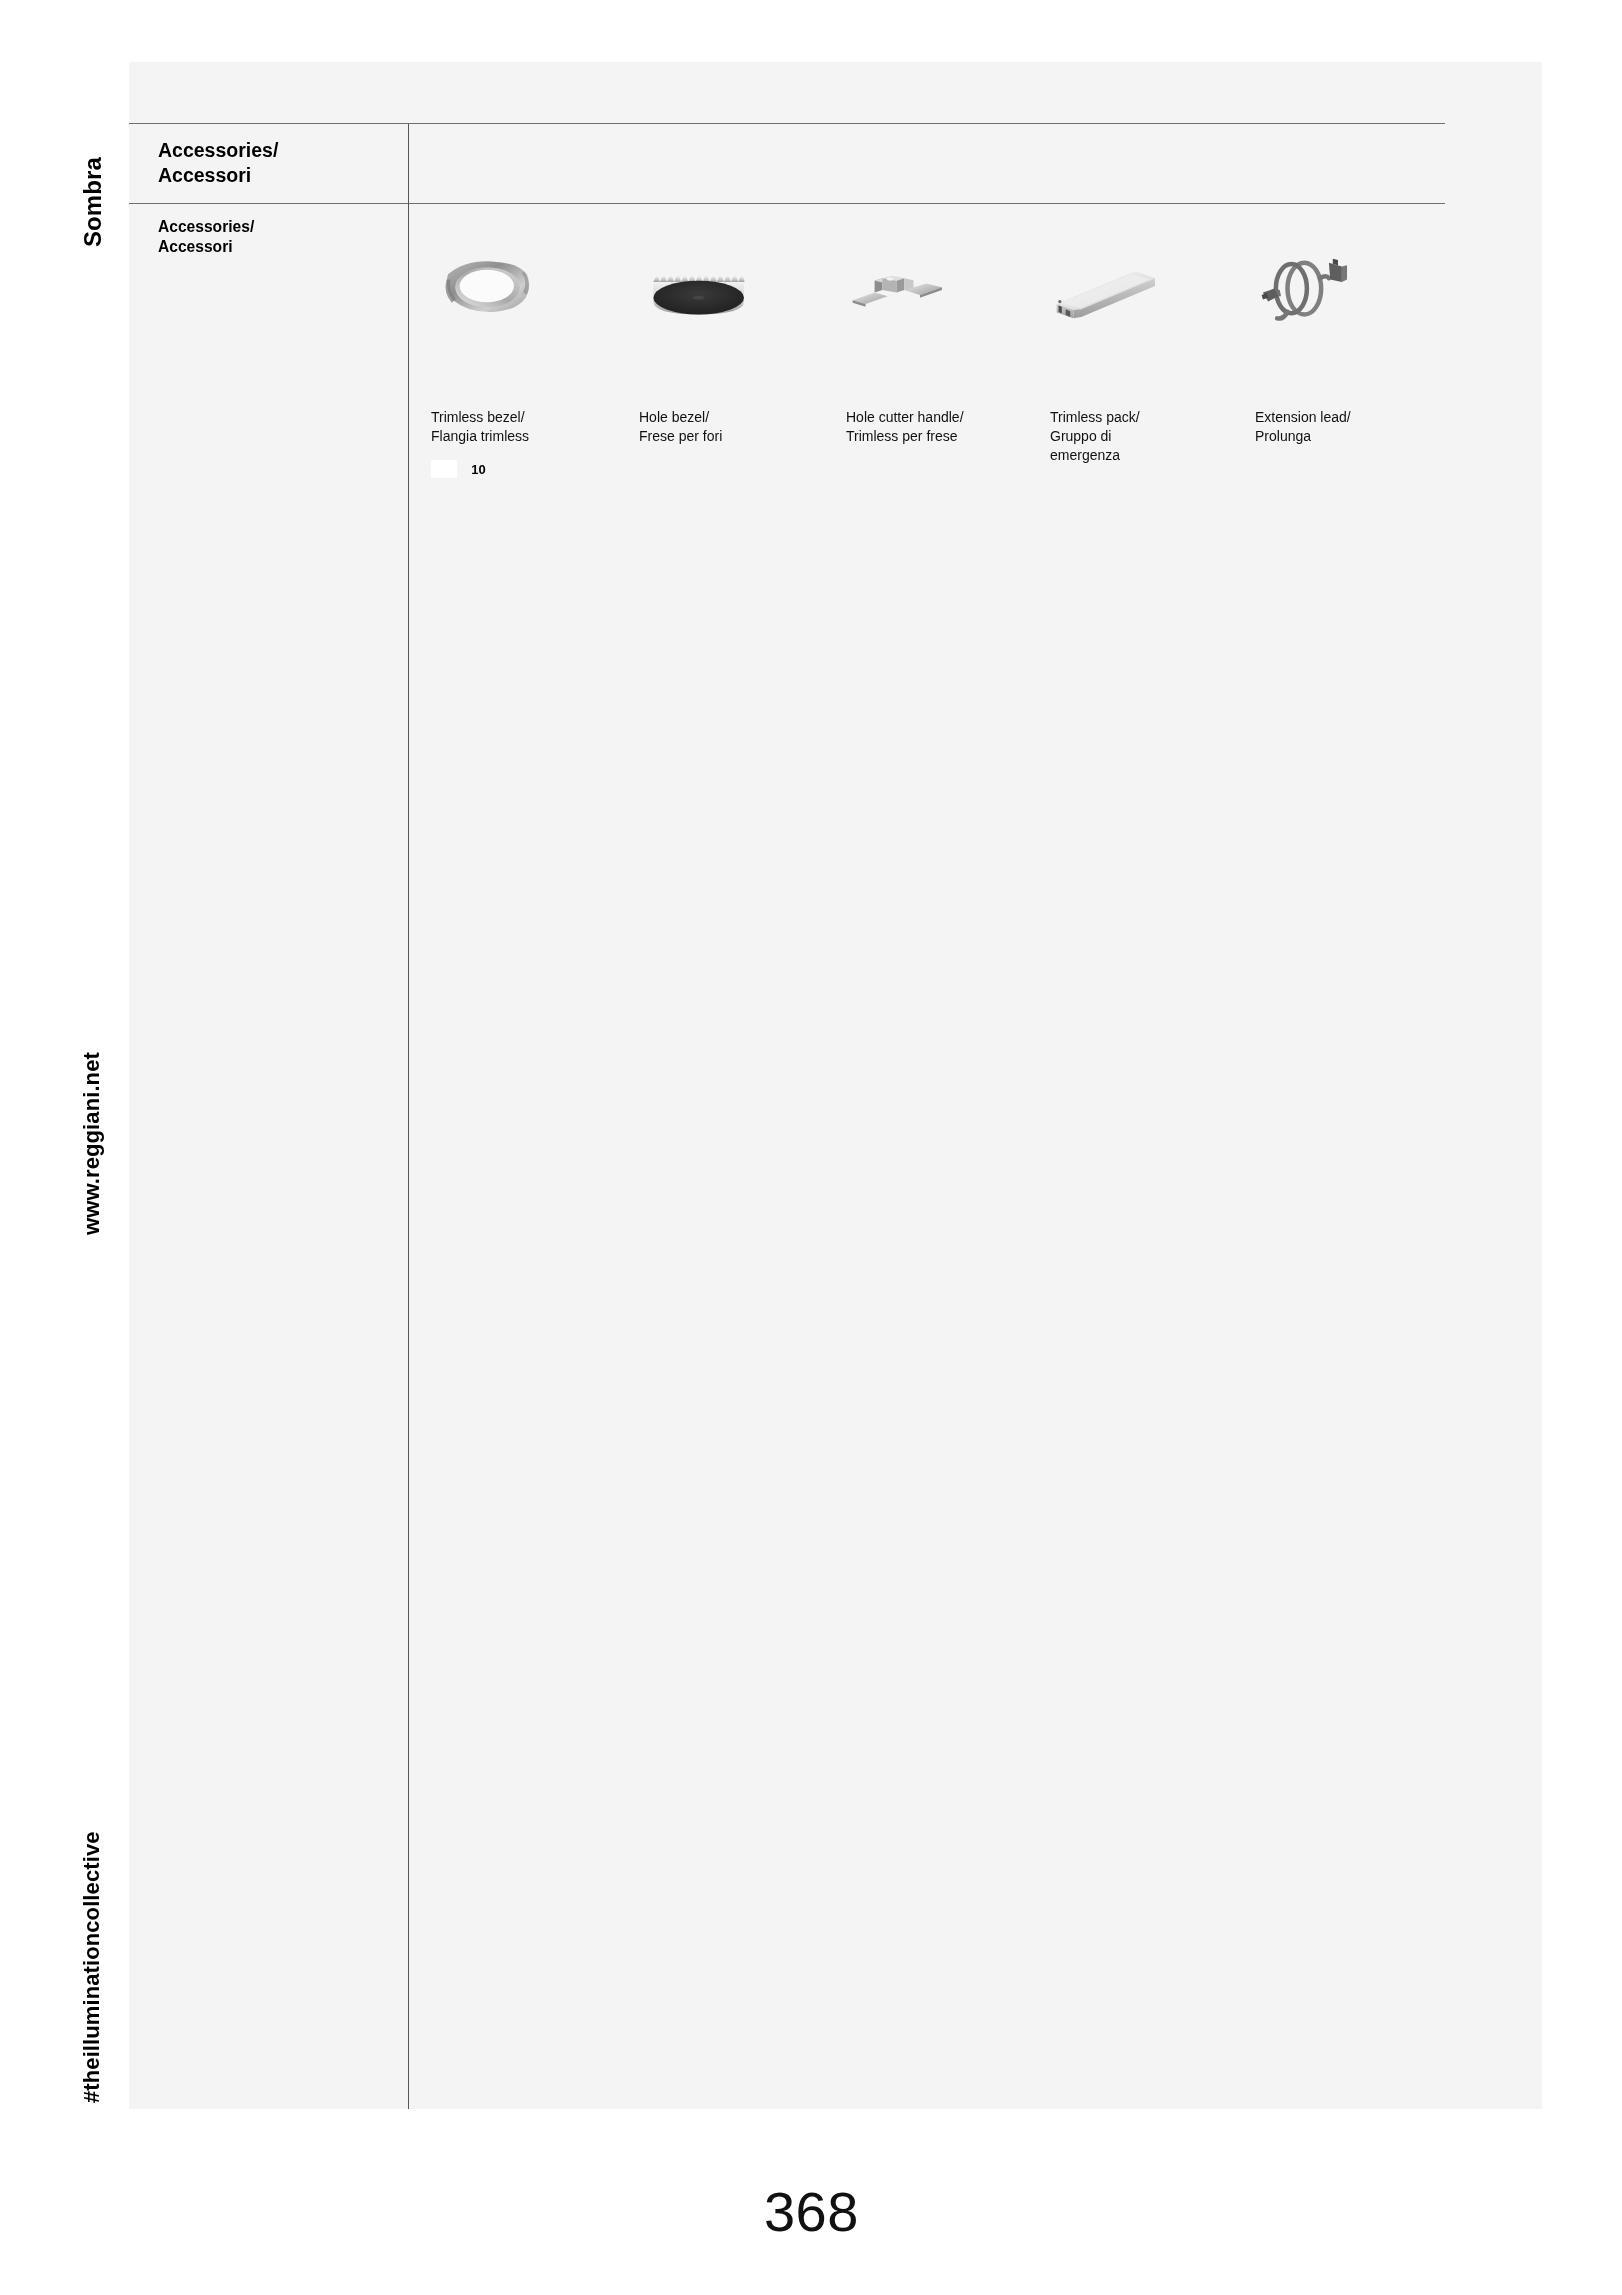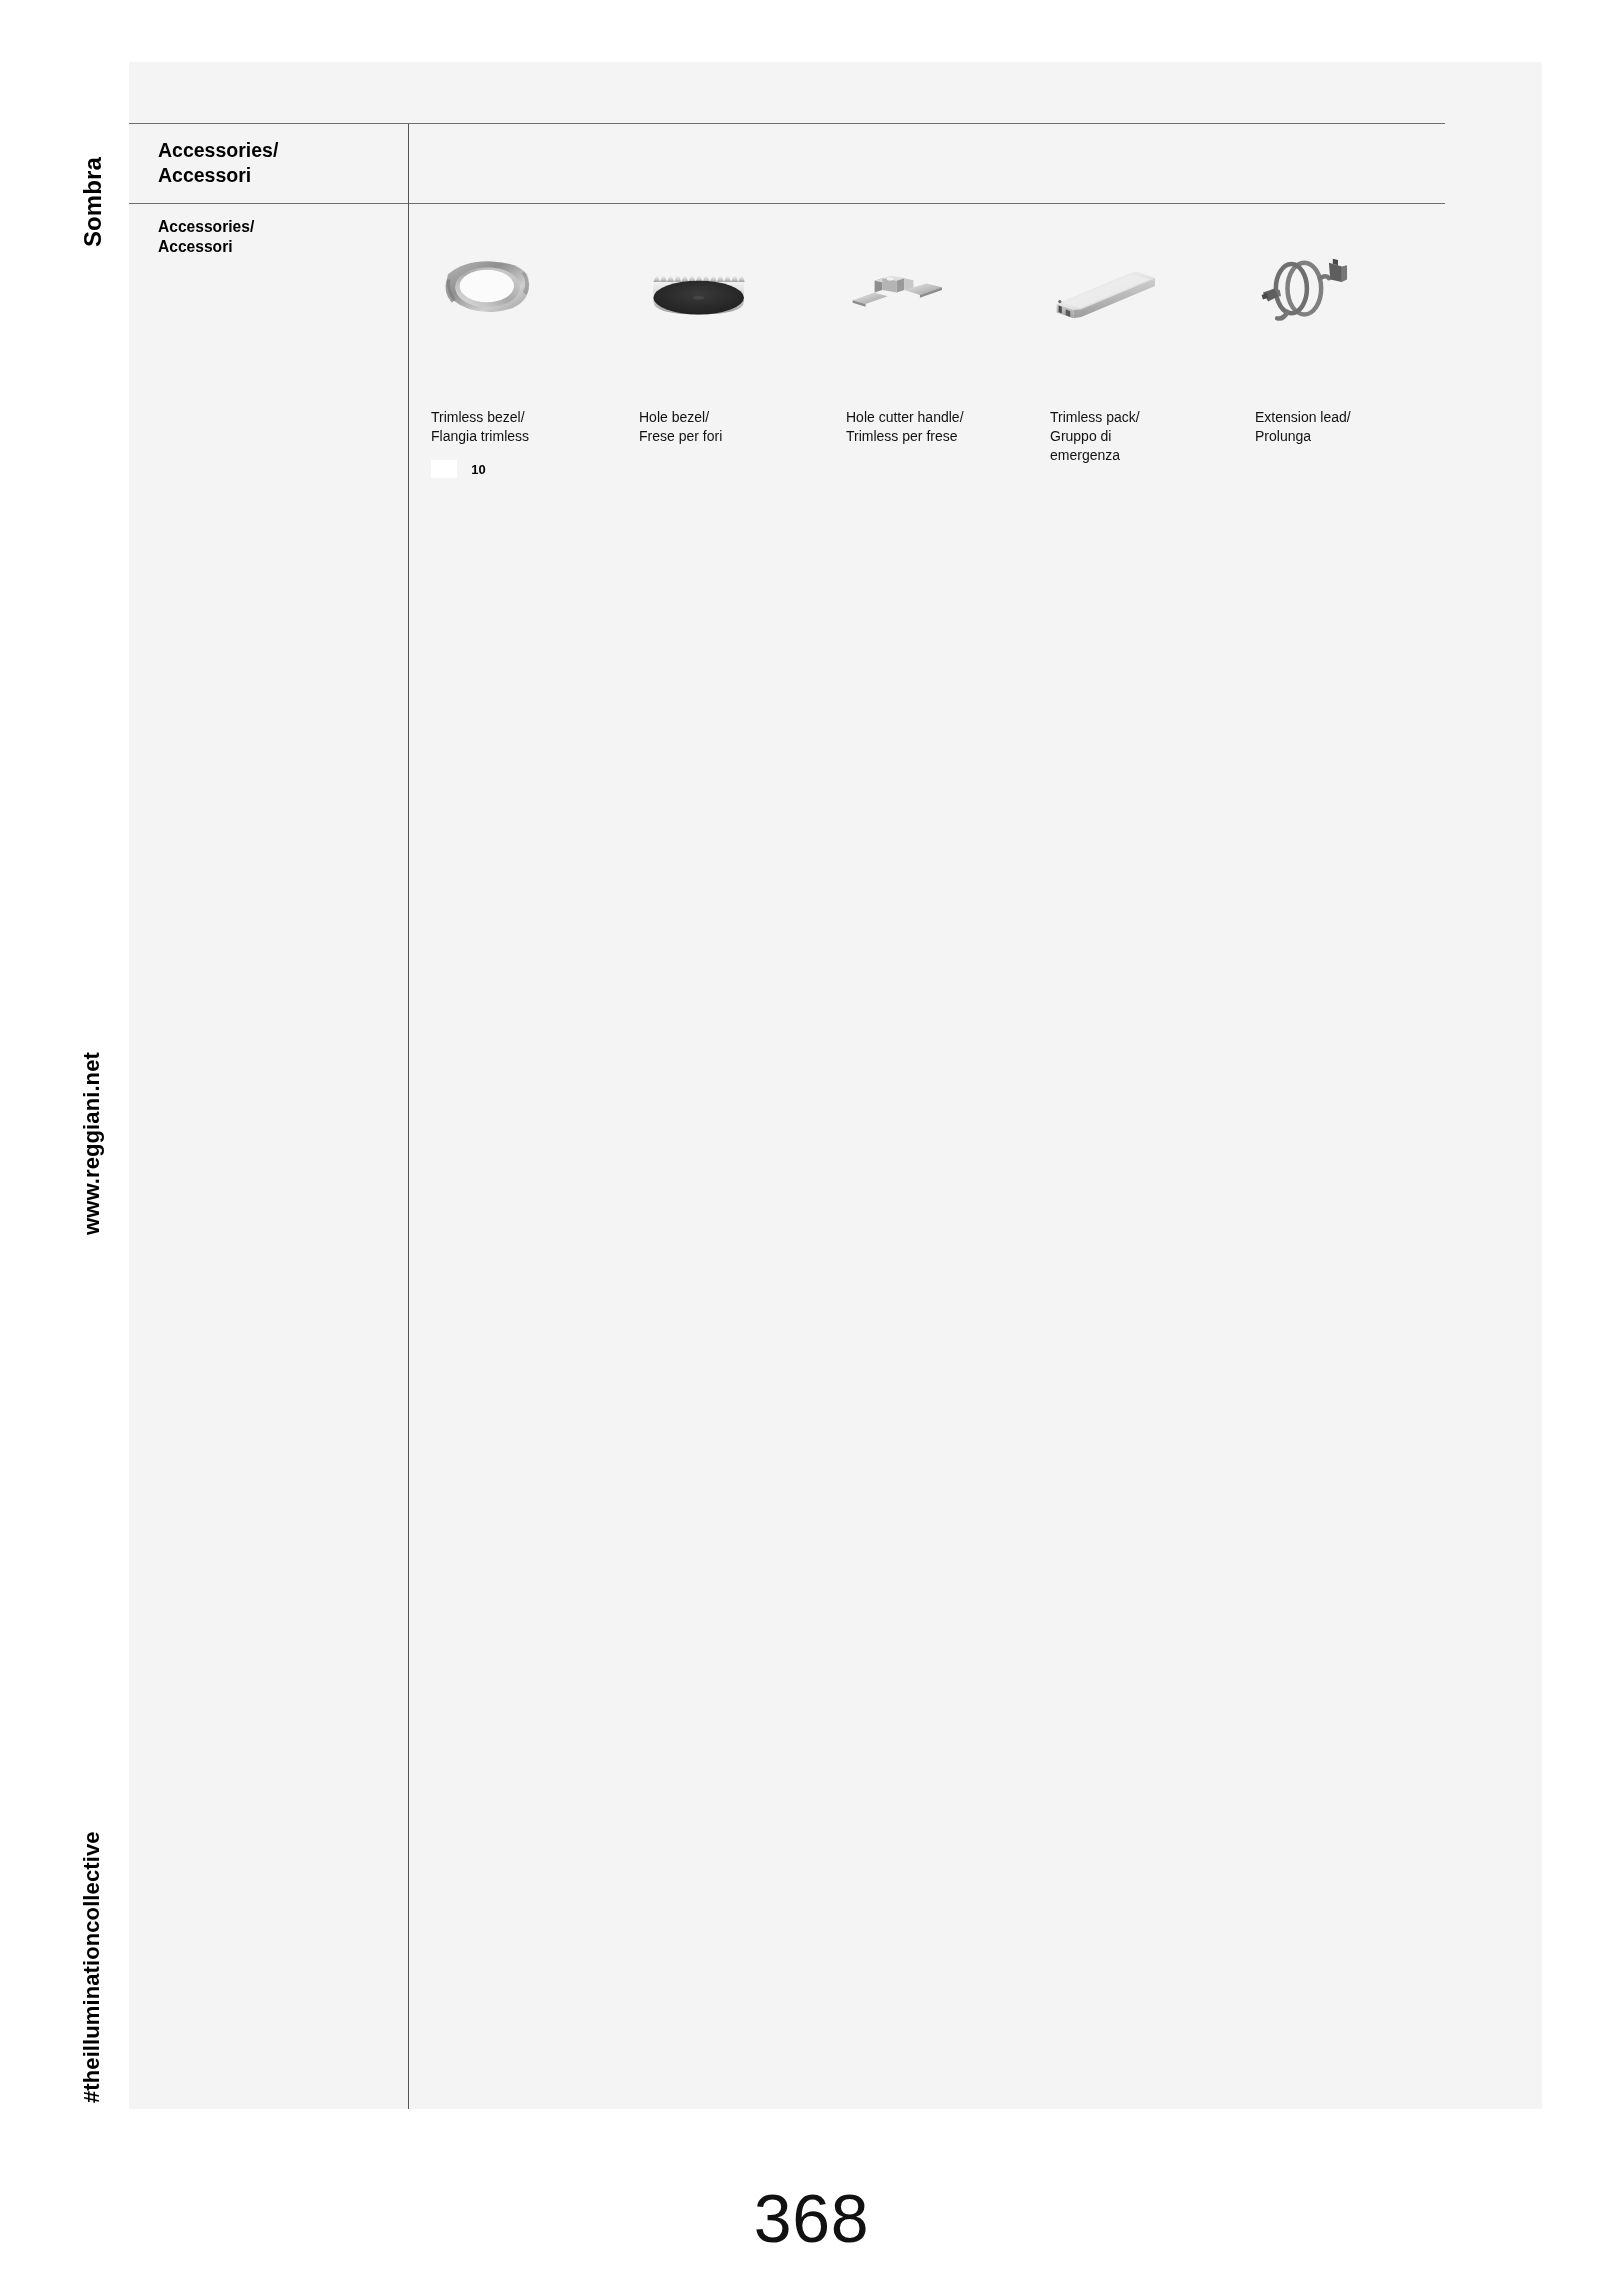--- a/index.html
+++ b/index.html
@@ -164,21 +164,21 @@
     color: #000;
   }
 
   
   .page-number {
     position: absolute;
     left: 0;
     top: 2179px;
     width: 1623px;
     text-align: center;
-    font-size: 68px;
+    font-size: 56px;
     font-weight: normal;
     color: #111;
     letter-spacing: 0.6px;
   }
 </style>
 </head>
 <body>
 
 <div class="rail">
   <div class="rail-text rail-brand">Sombra</div>

